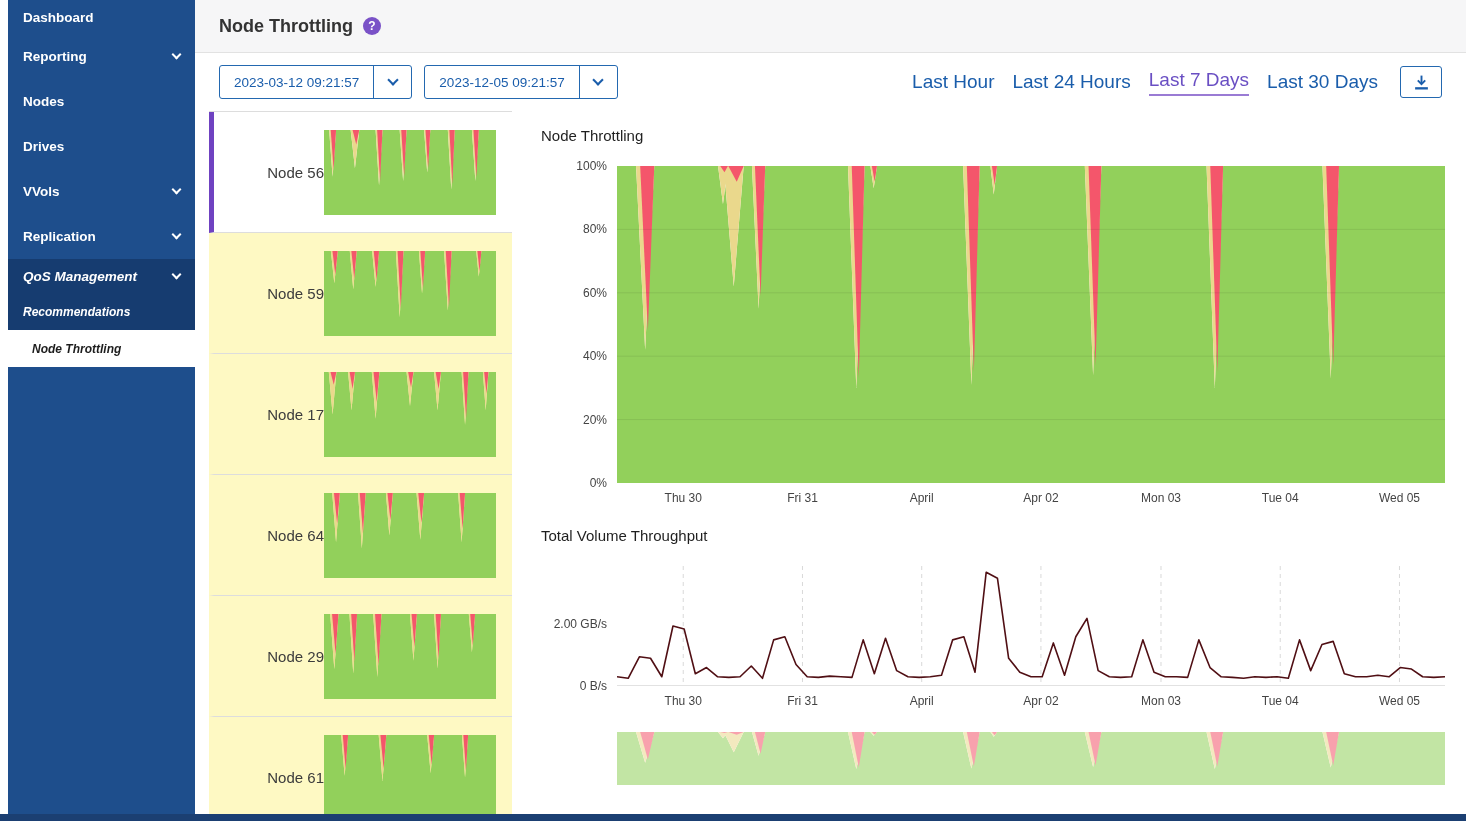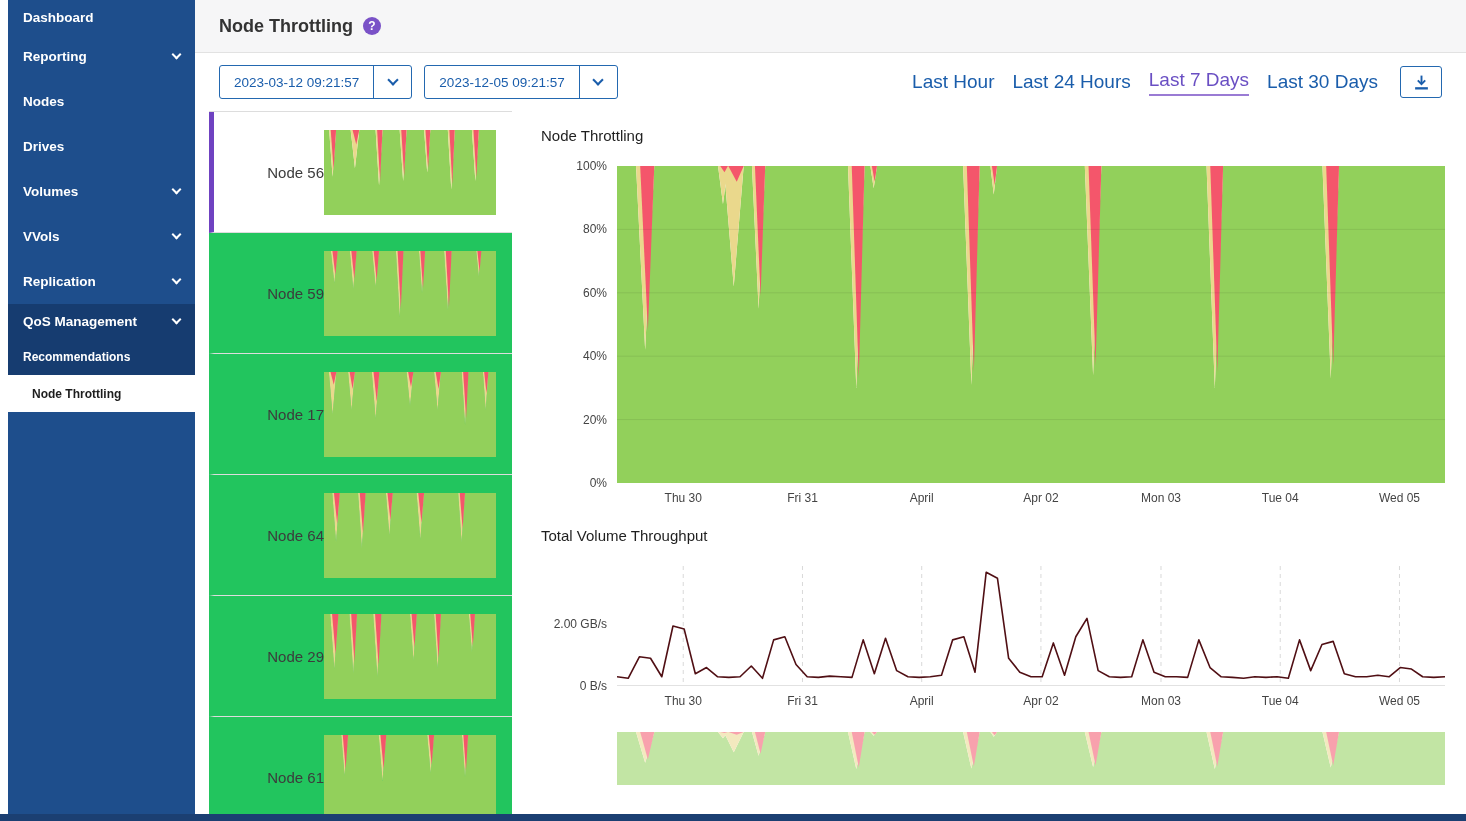--- a/index.html
+++ b/index.html
@@ -5,21 +5,21 @@
   * { box-sizing: border-box; margin: 0; padding: 0; }
   html,body { width:1466px; height:821px; overflow:hidden; }
   body { font-family:"Liberation Sans", sans-serif; background:#fff; }
   .app { position:relative; width:1466px; height:821px; display:flex; background:#fff; overflow:hidden;padding-left:8px; }
 
   
   .sidebar { width:187px; flex-shrink:0; background:#1e4e8c; color:#fff; }
   .side-item { height:45px; display:flex; align-items:center; justify-content:space-between;
                padding:0 15px; font-size:13.5px; font-weight:700; cursor:pointer; }
   .side-item:first-child { height:34px; }
-  .qos-group { background:#163c70; }
+  .qos-group { background:#163c70;font-style:italic; }
   .side-sub { height:37px; display:flex; align-items:center; padding-left:15px;
               font-size:12px; font-weight:700; cursor:pointer; }
   .side-sub.selected { background:#fff; color:#1d1d1d; padding-left:24px; }
   .chev { display:inline-block; width:7px; height:7px; border-right:2px solid #fff;
           border-bottom:2px solid #fff; transform:rotate(45deg); margin-top:-4px; }
 
   
   .main { flex:1; display:flex; flex-direction:column; min-width:0; }
   .page-header { height:53px; background:#f6f6f7; border-bottom:1px solid #e2e2e2;
                  display:flex; align-items:center; padding-left:24px; gap:10px; flex-shrink:0; }
@@ -38,21 +38,21 @@
   .range-link { color:#1a5dab; font-size:19px; margin-left:18px; cursor:pointer; white-space:nowrap; }
   .range-link.selected { color:#6a4fc3; border-bottom:2px solid #9a7bd4; padding-bottom:3px; }
   .download-btn { margin-left:22px; width:42px; height:32px; border:1px solid #2368b0;
                   border-radius:3px; background:#fff; display:flex; align-items:center;
                   justify-content:center; cursor:pointer; }
 
   
   .content { flex:1; display:flex; padding-left:14px; overflow:hidden; }
   .node-list { width:303px; flex-shrink:0; border-top:1px solid #ddd; background:#fff; overflow:hidden; }
   .node-item { height:121px; display:flex; align-items:center; border-bottom:1px solid #ddd;
-               background:#22c55e; border-left:5px solid rgba(0,0,0,0); cursor:pointer; }
+               background:#fef9c3; border-left:5px solid rgba(0,0,0,0); cursor:pointer; }
   .node-item.selected { background:#fff; border-left-color:#6f42c1; }
   .node-label { flex:1; text-align:right; font-size:15px; color:#3c3c3c; }
   .node-thumb { width:172px; height:85px; margin-right:16px; flex-shrink:0; }
 
   .charts { flex:1; padding:0 21px 0 27px; min-width:0; overflow:hidden; }
   .chart-title { font-size:15px; color:#1f1f1f; margin:16px 0 22px 2px; }
   .chart-title.second { margin-top:18px; }
   .chart-area { position:relative; margin-left:78px; }
   .chart-area.h317 { height:317px; }
   .chart-area.h120 { height:120px; }
@@ -78,24 +78,20 @@
         </div>
         <div class="side-item">
           <span>Reporting</span>
           <i class="chev"></i>
         </div>
         <div class="side-item">
           <span>Nodes</span>
         </div>
         <div class="side-item">
           <span>Drives</span>
-        </div>
-        <div class="side-item">
-          <span>Volumes</span>
-          <i class="chev"></i>
         </div>
         <div class="side-item">
           <span>VVols</span>
           <i class="chev"></i>
         </div>
         <div class="side-item">
           <span>Replication</span>
           <i class="chev"></i>
         </div>
         <div class="qos-group">

